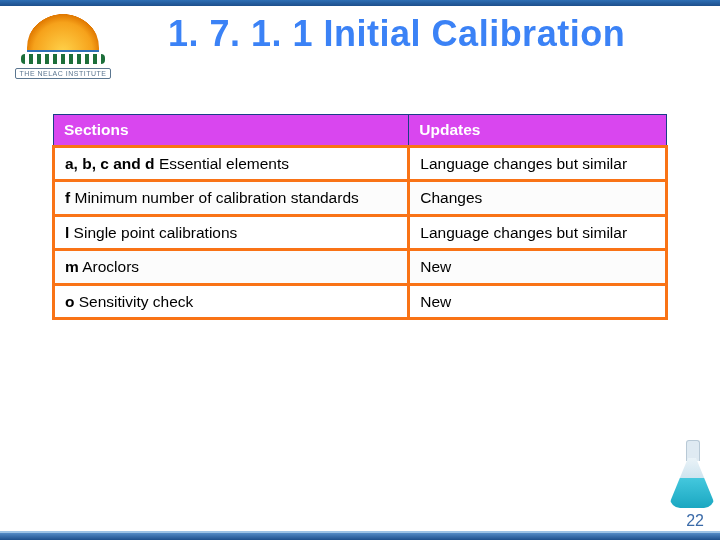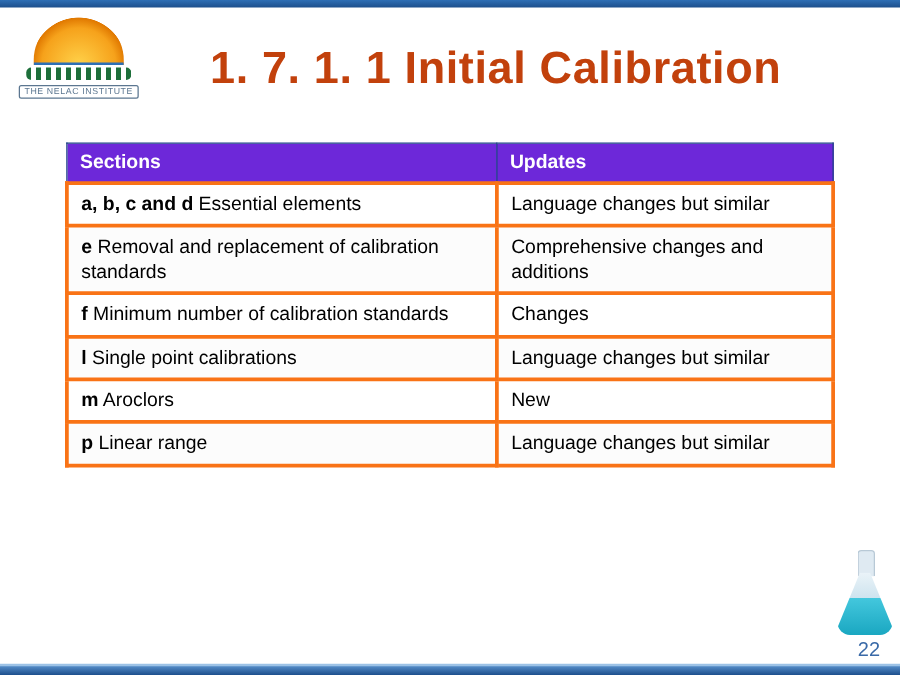--- a/index.html
+++ b/index.html
@@ -3,23 +3,23 @@
 <meta charset="utf-8">
 <style>
   html,body{margin:0;padding:0;width:720px;height:540px;font-family:Arial,Helvetica,sans-serif;background:#fff;overflow:hidden}
   .slide{position:relative;width:720px;height:540px;box-sizing:border-box}
   .topbar{position:absolute;top:0;left:0;right:0;height:6px;background:linear-gradient(#2e6fb5,#1d4f8c)}
   .logo{position:absolute;top:12px;left:8px;width:110px;height:72px;display:flex;flex-direction:column;align-items:center}
   .sun{width:72px;height:40px;border-top-left-radius:72px;border-top-right-radius:72px;background:radial-gradient(circle at 50% 100%,#ffd24a 0%,#f6a21b 55%,#e07800 70%,transparent 71%);position:relative;overflow:hidden}
   .sun::after{content:"";position:absolute;left:0;right:0;bottom:0;height:2px;background:#2e6fb5}
   .waves{width:84px;height:10px;margin-top:2px;background:repeating-linear-gradient(90deg,#1d6f3a 0 4px,transparent 4px 8px);border-radius:4px}
   .logo-label{font-size:7px;letter-spacing:0.5px;color:#5b7690;margin-top:4px;border:1px solid #5b7690;padding:1px 4px;border-radius:2px}
-  .title{position:absolute;top:33px;left:168px;font-size:36px;font-weight:bold;color:#c2410c;letter-spacing:0.5px}
+  .title{position:absolute;top:13px;left:168px;font-size:36px;font-weight:bold;color:#3b82f6;letter-spacing:0.5px}
   table.content{position:absolute;top:114px;left:52px;width:616px;border-collapse:collapse;font-size:15.5px}
-  table.content th{background:#6d28d9;color:#fff;text-align:left;font-weight:bold;padding:6px 10px;border:1px solid #1b3e86}
+  table.content th{background:#d946ef;color:#fff;text-align:left;font-weight:bold;padding:6px 10px;border:1px solid #1b3e86}
   table.content td{padding:6px 10px;border:3px solid #f97316;vertical-align:top;line-height:1.25}
   table.content tr:nth-child(even) td{background:#fcfcfc}
   .lead{font-weight:bold}
   .flask{position:absolute;right:6px;bottom:28px;width:44px;height:72px}
   .flask .neck{position:absolute;top:0;left:16px;width:12px;height:20px;background:#dfeaf2;border:1px solid #b8c9d6;border-bottom:none;border-radius:3px 3px 0 0}
   .flask .body{position:absolute;top:18px;left:0;width:44px;height:50px;background:linear-gradient(#eaf3f8 0%,#cfe4ef 40%,#43c7dd 41%,#1aa7c1 100%);clip-path:polygon(18px 0,26px 0,44px 44px,40px 50px,4px 50px,0 44px);border-radius:0 0 10px 10px}
   .pagenum{position:absolute;right:16px;bottom:10px;font-size:16px;color:#3a6aa8}
   .bottombar{position:absolute;left:0;right:0;bottom:0;height:8px;background:linear-gradient(#5a93cf,#1d4f8c)}
   .bottombar::before{content:"";position:absolute;left:0;top:-1px;right:0;height:2px;background:#9cc2e6}
 </style>
@@ -43,38 +43,34 @@
         <th>Sections</th>
         <th>Updates</th>
       </tr>
     </thead>
     <tbody>
       <tr>
         <td><span class="lead">a, b, c and d</span><span> Essential elements</span></td>
         <td>Language changes but similar</td>
       </tr>
       <tr>
-        <td><span class="lead">e</span><span> Removal and replacement of calibration standards</span></td>
-        <td>Comprehensive changes and additions</td>
-      </tr>
-      <tr>
         <td><span class="lead">f</span><span> Minimum number of calibration standards</span></td>
         <td>Changes</td>
       </tr>
       <tr>
         <td><span class="lead">l</span><span> Single point calibrations</span></td>
         <td>Language changes but similar</td>
       </tr>
       <tr>
         <td><span class="lead">m</span><span> Aroclors</span></td>
         <td>New</td>
       </tr>
       <tr>
-        <td><span class="lead">p</span><span> Linear range</span></td>
-        <td>Language changes but similar</td>
+        <td><span class="lead">o</span><span> Sensitivity check</span></td>
+        <td>New</td>
       </tr>
     </tbody>
   </table>
 
   <div class="flask">
     <div class="neck"></div>
     <div class="body"></div>
   </div>
 
   <div class="pagenum">22</div>

